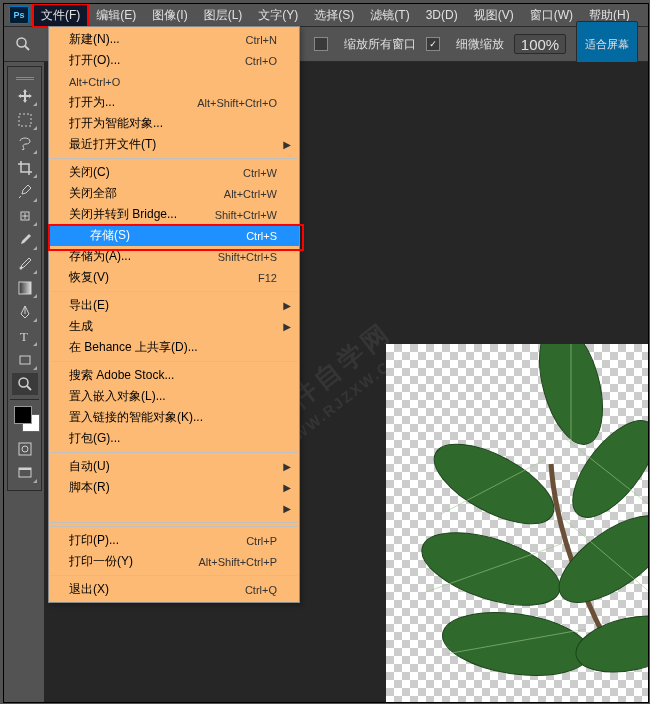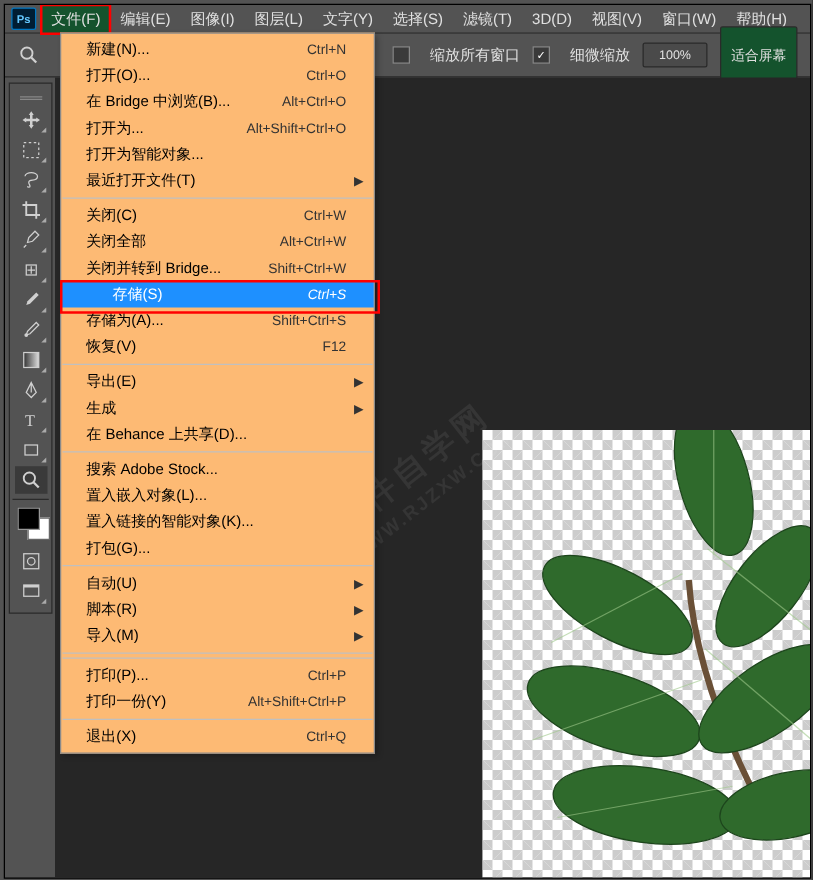--- a/index.html
+++ b/index.html
@@ -46,21 +46,21 @@
     margin-right: 4px;
     border: 1px solid #0077c2;
     border-radius: 2px;
     text-align: right;
   }
   .menu-item {
     padding: 3px 8px;
     cursor: default;
   }
   .menu-item.active {
-    background: #14532d;
+    background: #0f172a;
     outline: 2px solid #ff0000;
     outline-offset: -1px;
   }
   
   .options-bar {
     height: 34px;
     background: #535353;
     border-bottom: 1px solid #2a2a2a;
     display: flex;
     align-items: center;
@@ -93,26 +93,26 @@
   }
   .pct-box {
     width: 50px;
     height: 18px;
     background: #4a4a4a;
     border: 1px solid #2a2a2a;
     border-radius: 2px;
     display: flex;
     align-items: center;
     justify-content: center;
-    font-size: 10px;
+    font-size: 15px;
   }
   .fit-btn {
     height: 20px;
     padding: 12px 8px;
-    background: #14532d;
+    background: #0369a1;
     border: 1px solid #2a2a2a;
     border-radius: 2px;
     display: flex;
     align-items: center;
     font-size: 11px;
   }
   
   .toolbar {
     position: absolute;
     left: 3px;
@@ -210,21 +210,20 @@
     font-size: 10px;
     color: #333;
   }
   .dd-item.highlight {
     background: #1e90ff;
     color: #fff;
     padding-left: 41px;
   }
   .dd-item.highlight .shortcut {
     color: #fff;
-    font-style: italic;
   }
   .highlight-box {
     position: absolute;
     border: 2px solid #ff0000;
     pointer-events: none;
   }
   .dd-sep {
     height: 1px;
     margin: 3px 1px;
     background: #c0c0c0;
@@ -448,21 +447,20 @@
   <div class="dropdown" id="dropdown">
       <div class="dd-item">
         <span class="label">新建(N)...</span>
         <span class="shortcut">Ctrl+N</span>
       </div>
       <div class="dd-item">
         <span class="label">打开(O)...</span>
         <span class="shortcut">Ctrl+O</span>
       </div>
       <div class="dd-item">
-        <span class="label">在 Bridge 中浏览(B)...</span>
         <span class="shortcut">Alt+Ctrl+O</span>
       </div>
       <div class="dd-item">
         <span class="label">打开为...</span>
         <span class="shortcut">Alt+Shift+Ctrl+O</span>
       </div>
       <div class="dd-item">
         <span class="label">打开为智能对象...</span>
       </div>
       <div class="dd-item">
@@ -522,21 +520,20 @@
       <div class="dd-sep"></div>
       <div class="dd-item">
         <span class="label">自动(U)</span>
         <span class="sub">▶</span>
       </div>
       <div class="dd-item">
         <span class="label">脚本(R)</span>
         <span class="sub">▶</span>
       </div>
       <div class="dd-item">
-        <span class="label">导入(M)</span>
         <span class="sub">▶</span>
       </div>
       <div class="dd-sep"></div>
       <div class="dd-sep"></div>
       <div class="dd-item">
         <span class="label">打印(P)...</span>
         <span class="shortcut">Ctrl+P</span>
       </div>
       <div class="dd-item">
         <span class="label">打印一份(Y)</span>

